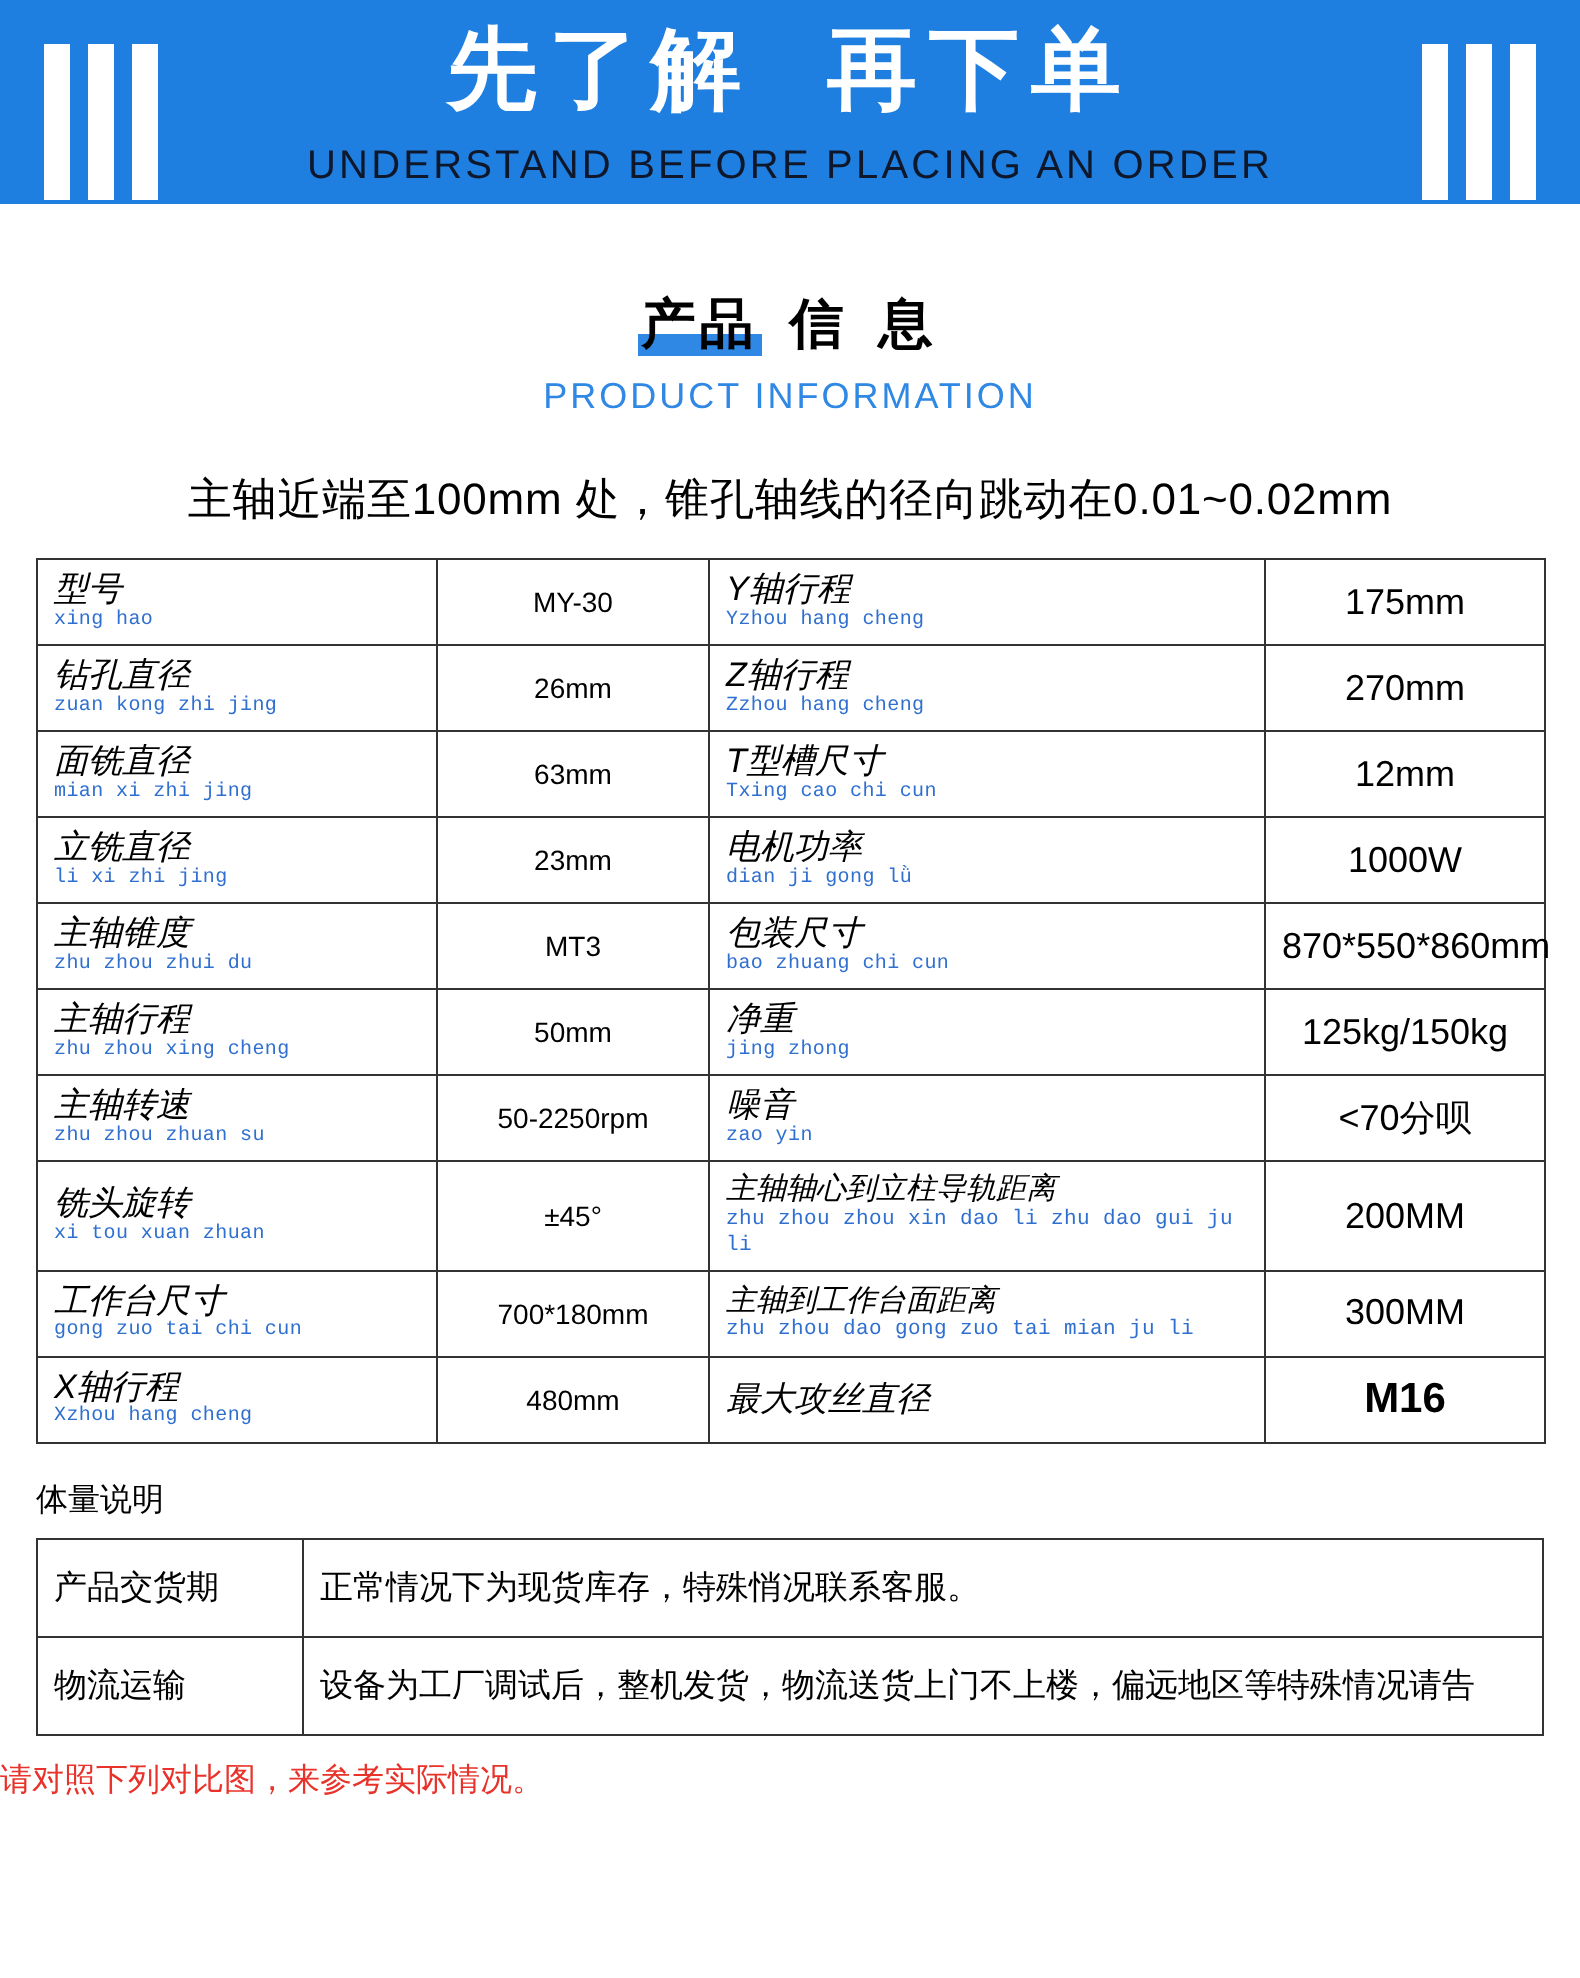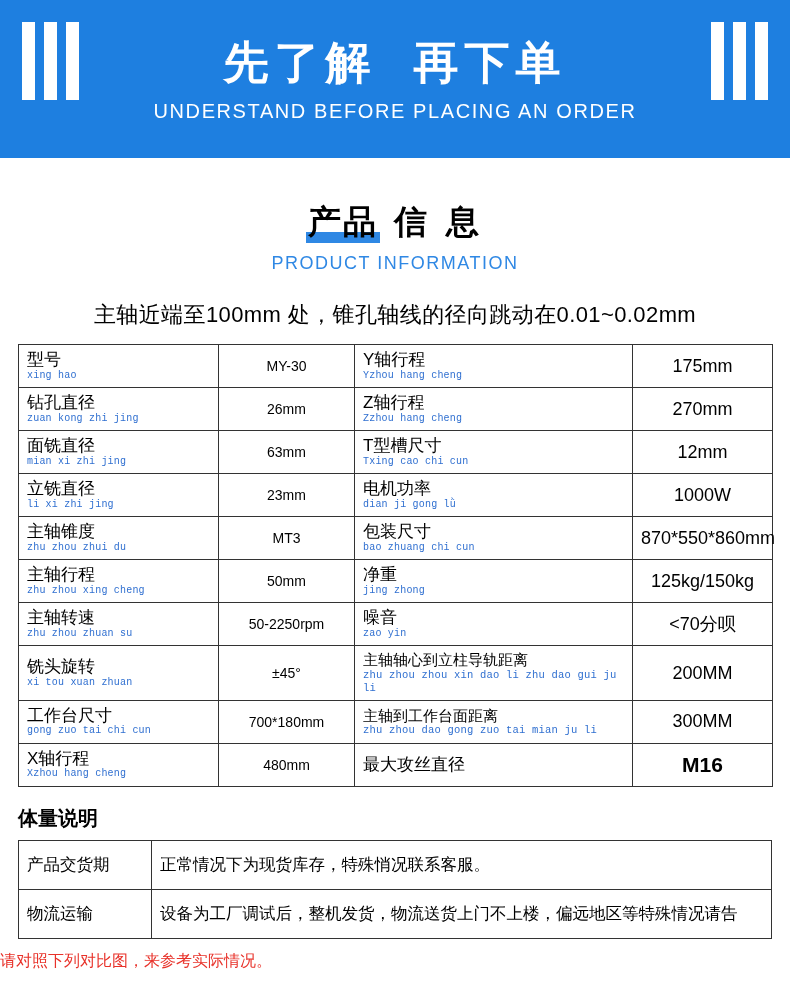--- a/index.html
+++ b/index.html
@@ -9,21 +9,21 @@
     height: 989px;
     background: #ffffff;
     font-family: "Liberation Sans", sans-serif;
     color: #000;
     overflow: hidden;
   }
 
   
   .banner {
     position: relative;
-    height: 158px;
+    height: 102px;
     background: #1e7fe0;
     display: flex;
     align-items: center;
     justify-content: center;
   }
   .bars {
     position: absolute;
     top: 22px;
     display: flex;
     gap: 9px;
@@ -42,32 +42,32 @@
   .banner-title {
     color: #ffffff;
     font-size: 45px;
     font-weight: bold;
     letter-spacing: 6px;
     line-height: 1.25;
     white-space: pre;
   }
   .banner-sub {
     margin-top: 8px;
-    color: #ffffff;
+    color: #0f172a;
     font-size: 20px;
     letter-spacing: 1.6px;
   }
 
   
   .section-head {
     text-align: center;
     margin-top: 42px;
   }
   .sh-line1 {
-    font-size: 33px;
+    font-size: 27px;
     font-weight: bold;
     letter-spacing: 2px;
     position: relative;
     display: inline-block;
   }
   .sh-hl {
     position: relative;
     display: inline-block;
     padding: 0 2px;
   }
@@ -111,37 +111,38 @@
     height: 42px;
   }
   .c-label { width: 200px; }
   .c-value { width: 136px; text-align: center; font-size: 14px; }
   .c-label2 { width: 278px; }
   .c-value2 { width: 140px; text-align: center; font-size: 18px; }
   .cn {
     font-size: 17px;
     line-height: 1.15;
     color: #000;
+    font-style: italic;
   }
   .py {
     font-family: "Liberation Mono", monospace;
     font-size: 10px;
     color: #2f6fd0;
     line-height: 1.25;
     letter-spacing: 0.2px;
   }
   .py.small { font-size: 10.5px; }
   .cn.small { font-size: 15px; }
   .big-val { font-size: 21px; font-weight: bold; margin-left: 47px; }
 
   
   .vol-title {
     margin: 18px 0 8px 18px;
-    font-size: 20px;
-    font-weight: bold;
+    font-size: 16px;
+    font-weight: normal;
   }
   table.vol {
     width: 754px;
     border-collapse: collapse;
     table-layout: fixed;
     margin-left: 18px;
   }
   table.vol td {
     border: 1px solid #333;
     padding: 13px 8px;

